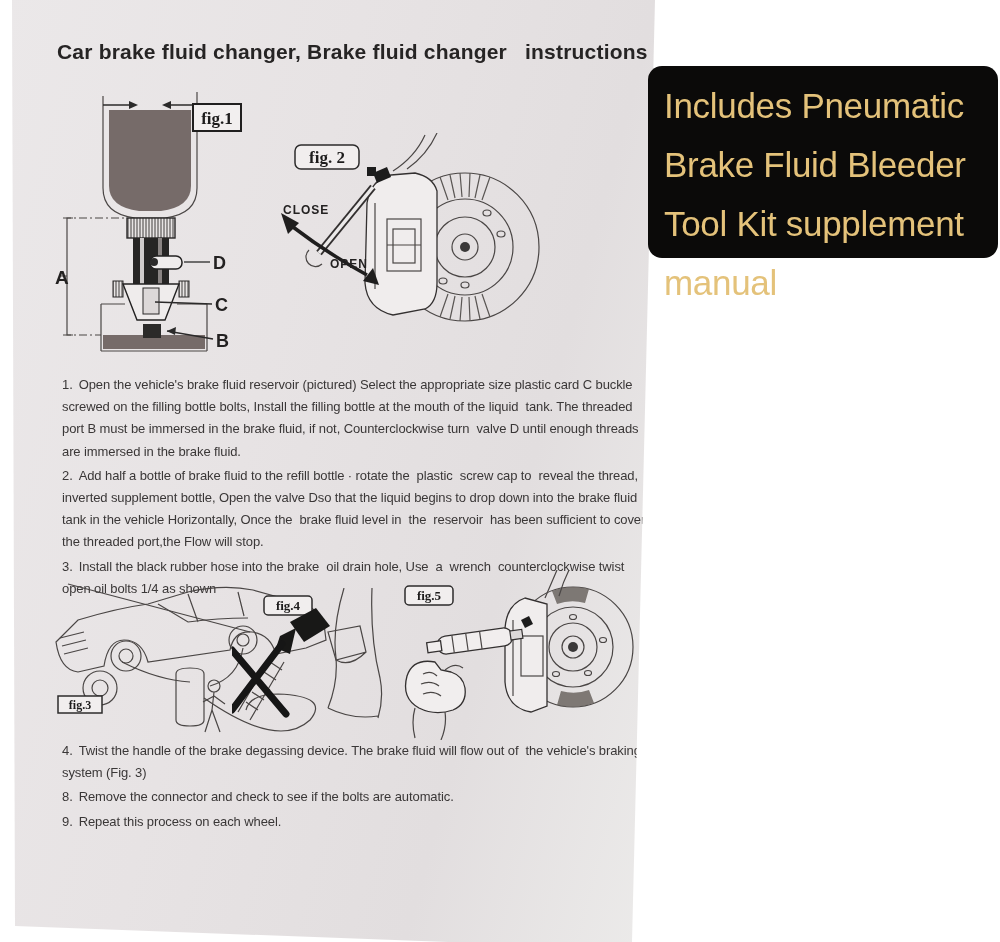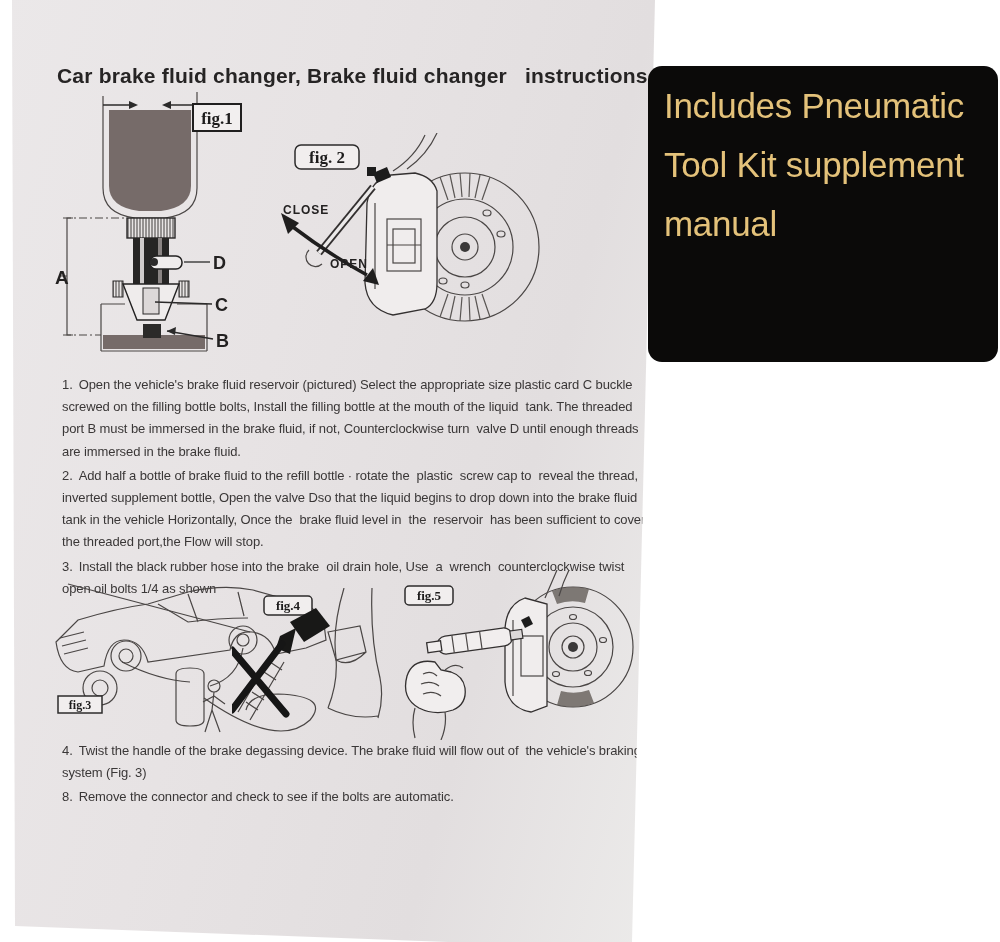--- a/index.html
+++ b/index.html
@@ -2,36 +2,36 @@
 <html><head>
 <meta charset="utf-8">
 <style>
   html,body{margin:0;padding:0;background:#ffffff;}
   .stage{position:relative;width:1000px;height:942px;background:#ffffff;overflow:hidden;
          font-family:"Liberation Sans",sans-serif;}
   
   .paper{position:absolute;left:0;top:0;width:660px;height:942px;
          background:linear-gradient(105deg,#ebe8e9 0%,#e7e3e4 40%,#e2dedf 72%,#ecebea 100%);
          clip-path:polygon(12px 0px,655px 0px,632px 942px,448px 942px,15px 926px);}
-  .doc-title{position:absolute;left:57px;top:64px;width:560px;
+  .doc-title{position:absolute;left:57px;top:40px;width:560px;
              font-size:21px;font-weight:bold;color:#262424;letter-spacing:.2px;
              white-space:pre;}
   .steps{position:absolute;left:62px;width:584px;color:#3a3737;
          font-size:13px;line-height:22.2px;letter-spacing:-.1px;}
   .steps-top{top:374px;}
   .steps-bottom{top:740px;}
   .steps p{margin:0 0 2px 0;}
   .step-num{padding-right:6px;}
   .step-text{white-space:pre-wrap;}
   .fig{position:absolute;}
   .figlabel-serif{font-family:"Liberation Serif",serif;font-weight:bold;fill:#1d1c1c;}
   .sketch{stroke:#4a4645;fill:none;stroke-width:1.2;}
   .annot{font-family:"Liberation Sans",sans-serif;font-weight:bold;fill:#232121;}
   
-  .promo{position:absolute;left:648px;top:66px;width:350px;height:296px;
+  .promo{position:absolute;left:648px;top:66px;width:350px;height:192px;
          background:#0b0a09;border-radius:14px;padding:10px 16px 0 16px;box-sizing:border-box;}
   .promo-line{height:59px;line-height:59px;font-size:35px;letter-spacing:-.3px;
               color:#e4c27a;white-space:nowrap;}
 </style>
 </head>
 <body>
 
 <div class="stage">
 
   <div class="paper">
@@ -203,23 +203,25 @@
       <g>
         <path d="M60,92 Q38,88 32,106 Q26,128 44,138 Q60,146 78,140 Q92,134 90,118 Q88,106 76,102 L66,100 Z" fill="#f1eeee" stroke="#333030" stroke-width="1.3"></path>
         <path class="sketch" d="M48,104 Q56,100 62,106 M46,114 Q56,110 64,116 M48,124 Q58,120 66,126 M70,100 Q80,92 88,98"></path>
         <path class="sketch" d="M40,138 Q36,152 40,168 M70,142 Q72,156 66,170"></path>
       </g>
     </svg>
 
     <div class="steps steps-bottom">
       <p><span class="step-num">4.</span><span class="step-text">Twist the handle of the brake degassing device. The brake fluid will flow out of  the vehicle's braking system (Fig. 3)</span></p>
       <p><span class="step-num">8.</span><span class="step-text">Remove the connector and check to see if the bolts are automatic.</span></p>
+      <p><span class="step-num">9.</span><span class="step-text">Repeat this process on each wheel.</span></p>
     </div>
 
   </div>
 
   <div class="promo">
     <div class="promo-line">Includes Pneumatic</div>
+    <div class="promo-line">Brake Fluid Bleeder</div>
     <div class="promo-line">Tool Kit supplement</div>
     <div class="promo-line">manual</div>
   </div>
 
 </div>
 
 </body></html>

